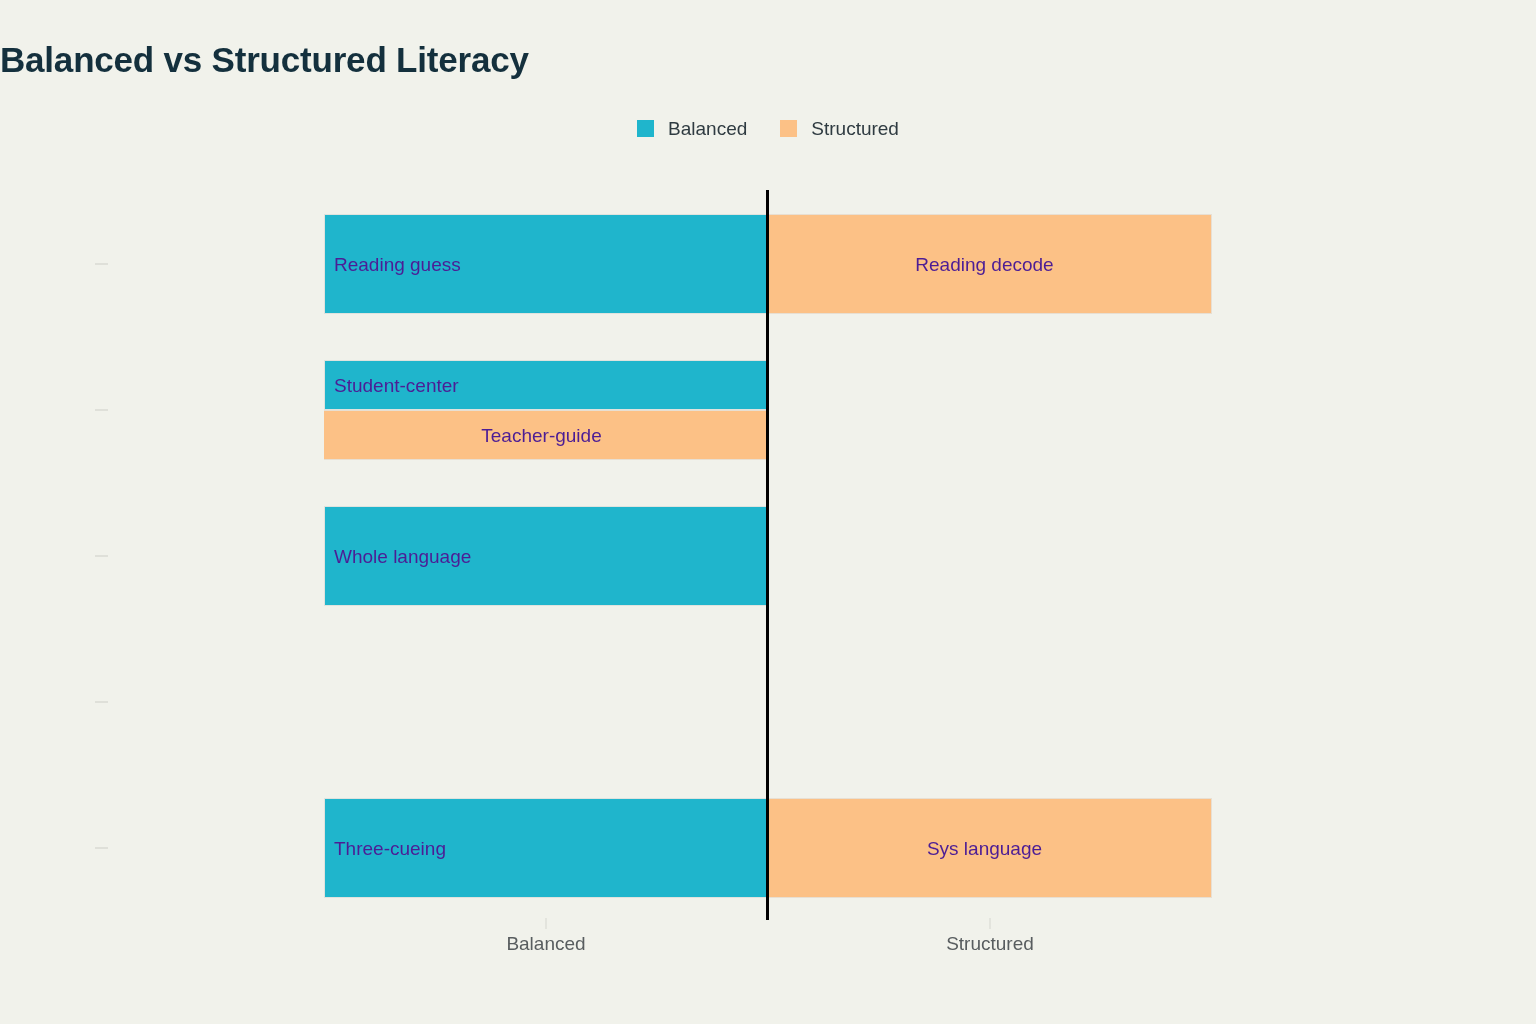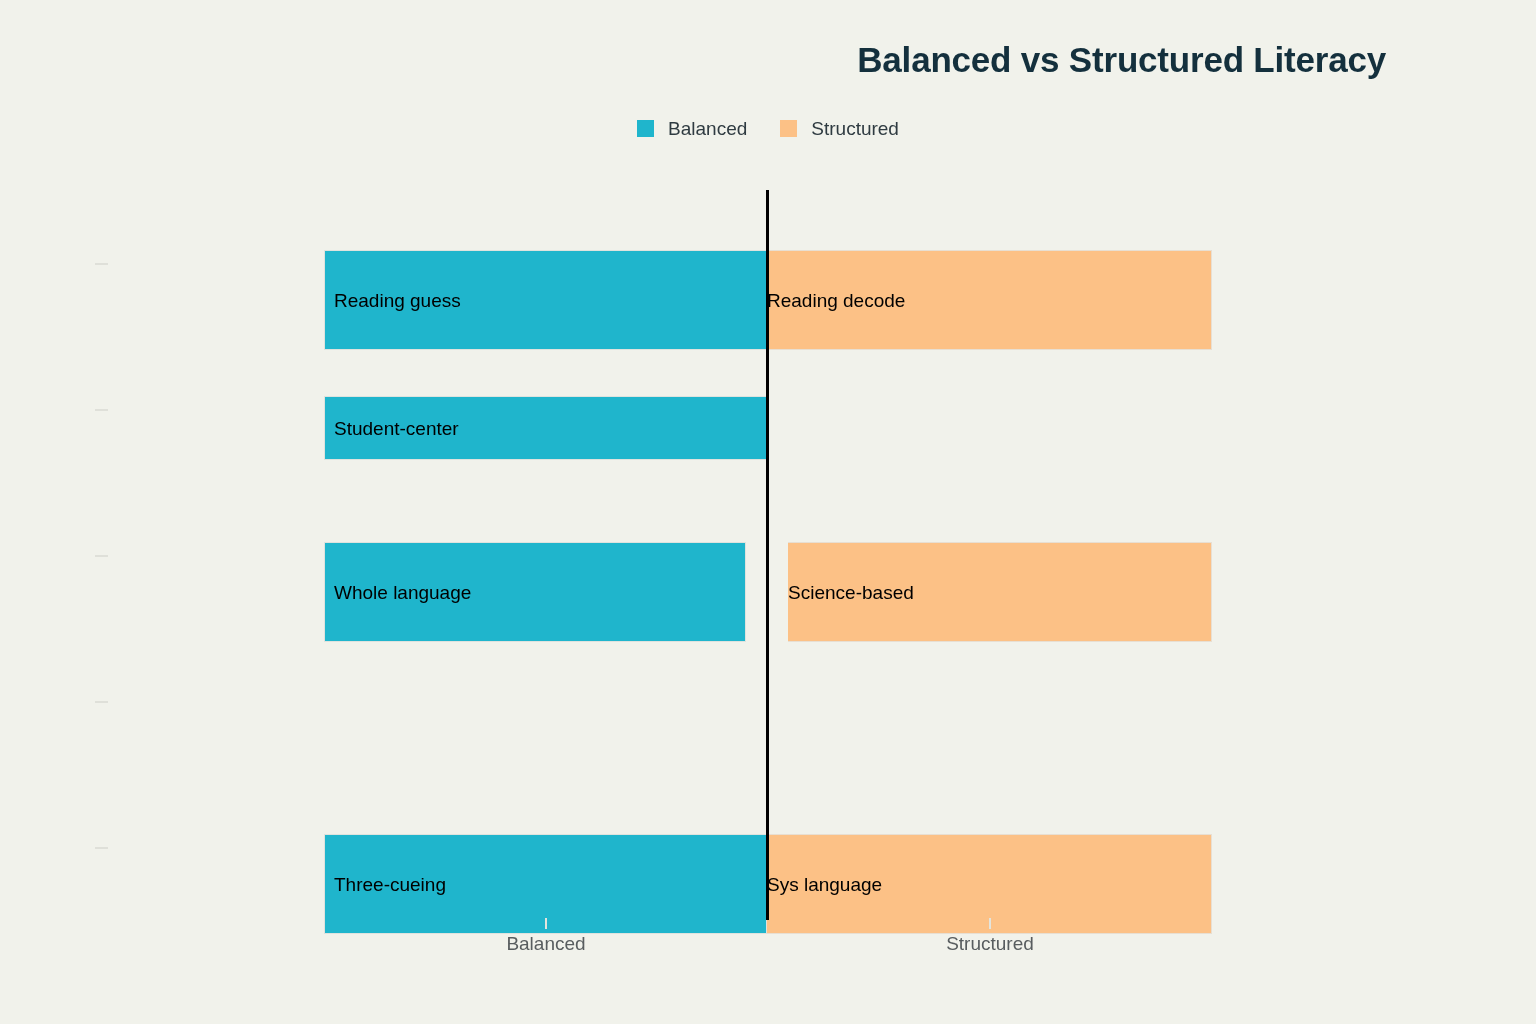--- a/index.html
+++ b/index.html
@@ -19,21 +19,21 @@
     position: absolute;
     inset: 0;
   }
 
   
   .chart-title {
     position: absolute;
     top: 40px;
     left: 0;
     width: 1386px;
-    text-align: right;
+    text-align: left;
     font-size: 35px;
     font-weight: 700;
     letter-spacing: -0.2px;
     color: #14303d;
     white-space: nowrap;
   }
 
   
   .legend {
     position: absolute;
@@ -88,36 +88,35 @@
   .row-2 { top: 292px; gap: 42px; }
   .row-3 { top: 438px; }
   .row-4 { top: 584px; }
 
   .bar {
     height: 100px;
     box-sizing: border-box;
     display: flex;
     align-items: center;
     font-size: 19px;
-    color: #000000;
+    color: #4c1d95;
     overflow: hidden;
-    margin-top: 36px;
   }
   .bar-left {
     background: #1fb5cc;
     border: 1px solid #dfe3de;
     justify-content: flex-start;
     padding-left: 9px;
     width: 443px;
   }
   .bar-right {
     background: #fcc186;
     border: 1px solid #e8dfd2;
     border-left: none;
-    justify-content: flex-start;
+    justify-content: center;
     padding-right: 9px;
     width: 445px;
   }
   .bar-label {
     white-space: nowrap;
     line-height: 1;
   }
 
   
   .divider {
@@ -198,28 +197,28 @@
       </div>
       <div class="bar bar-right">
         <span class="bar-label">Reading decode</span>
       </div>
     </div>
 
     <div class="row row-1">
       <div class="bar bar-left">
         <span class="bar-label">Student-center</span>
       </div>
+      <div class="bar bar-right">
+        <span class="bar-label">Teacher-guide</span>
+      </div>
     </div>
 
     <div class="row row-2">
       <div class="bar bar-left">
         <span class="bar-label">Whole language</span>
-      </div>
-      <div class="bar bar-right">
-        <span class="bar-label">Science-based</span>
       </div>
     </div>
 
 
     <div class="row row-4">
       <div class="bar bar-left">
         <span class="bar-label">Three-cueing</span>
       </div>
       <div class="bar bar-right">
         <span class="bar-label">Sys language</span>

